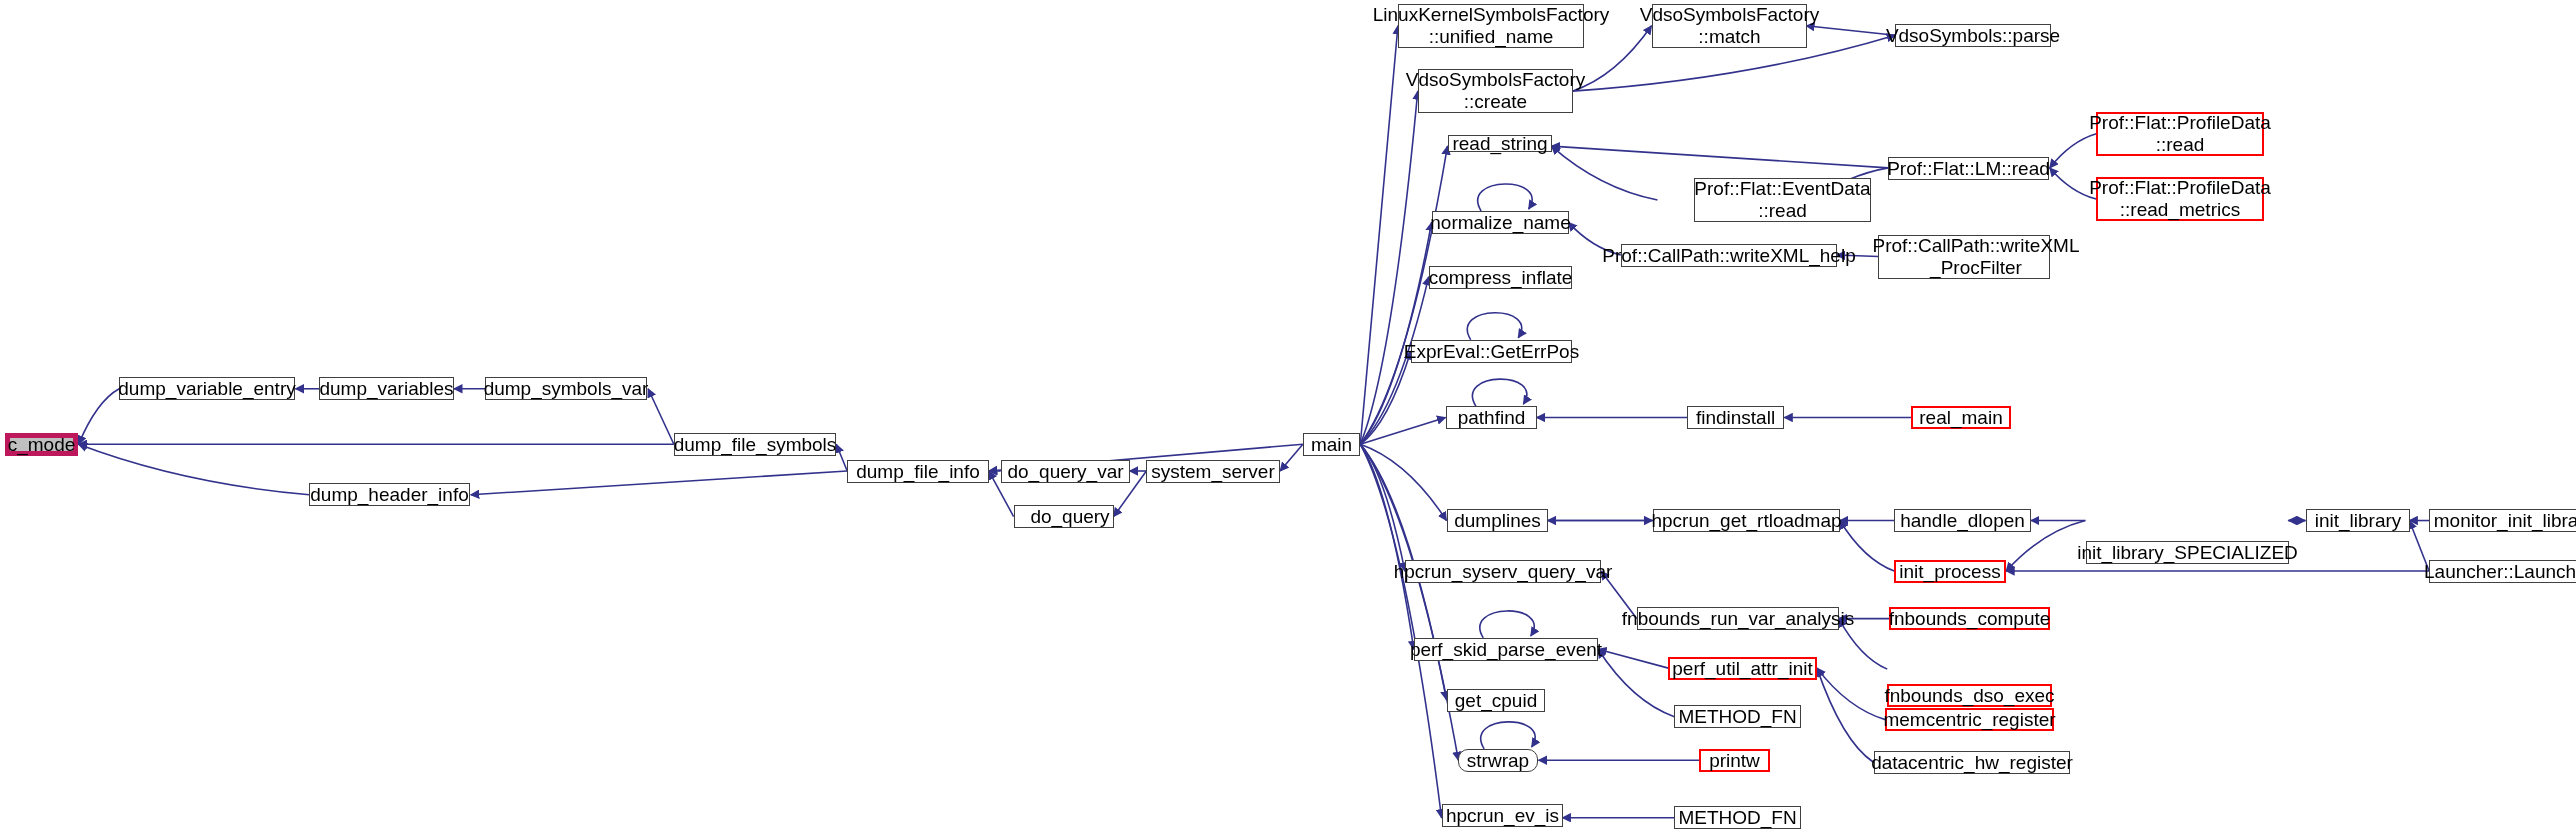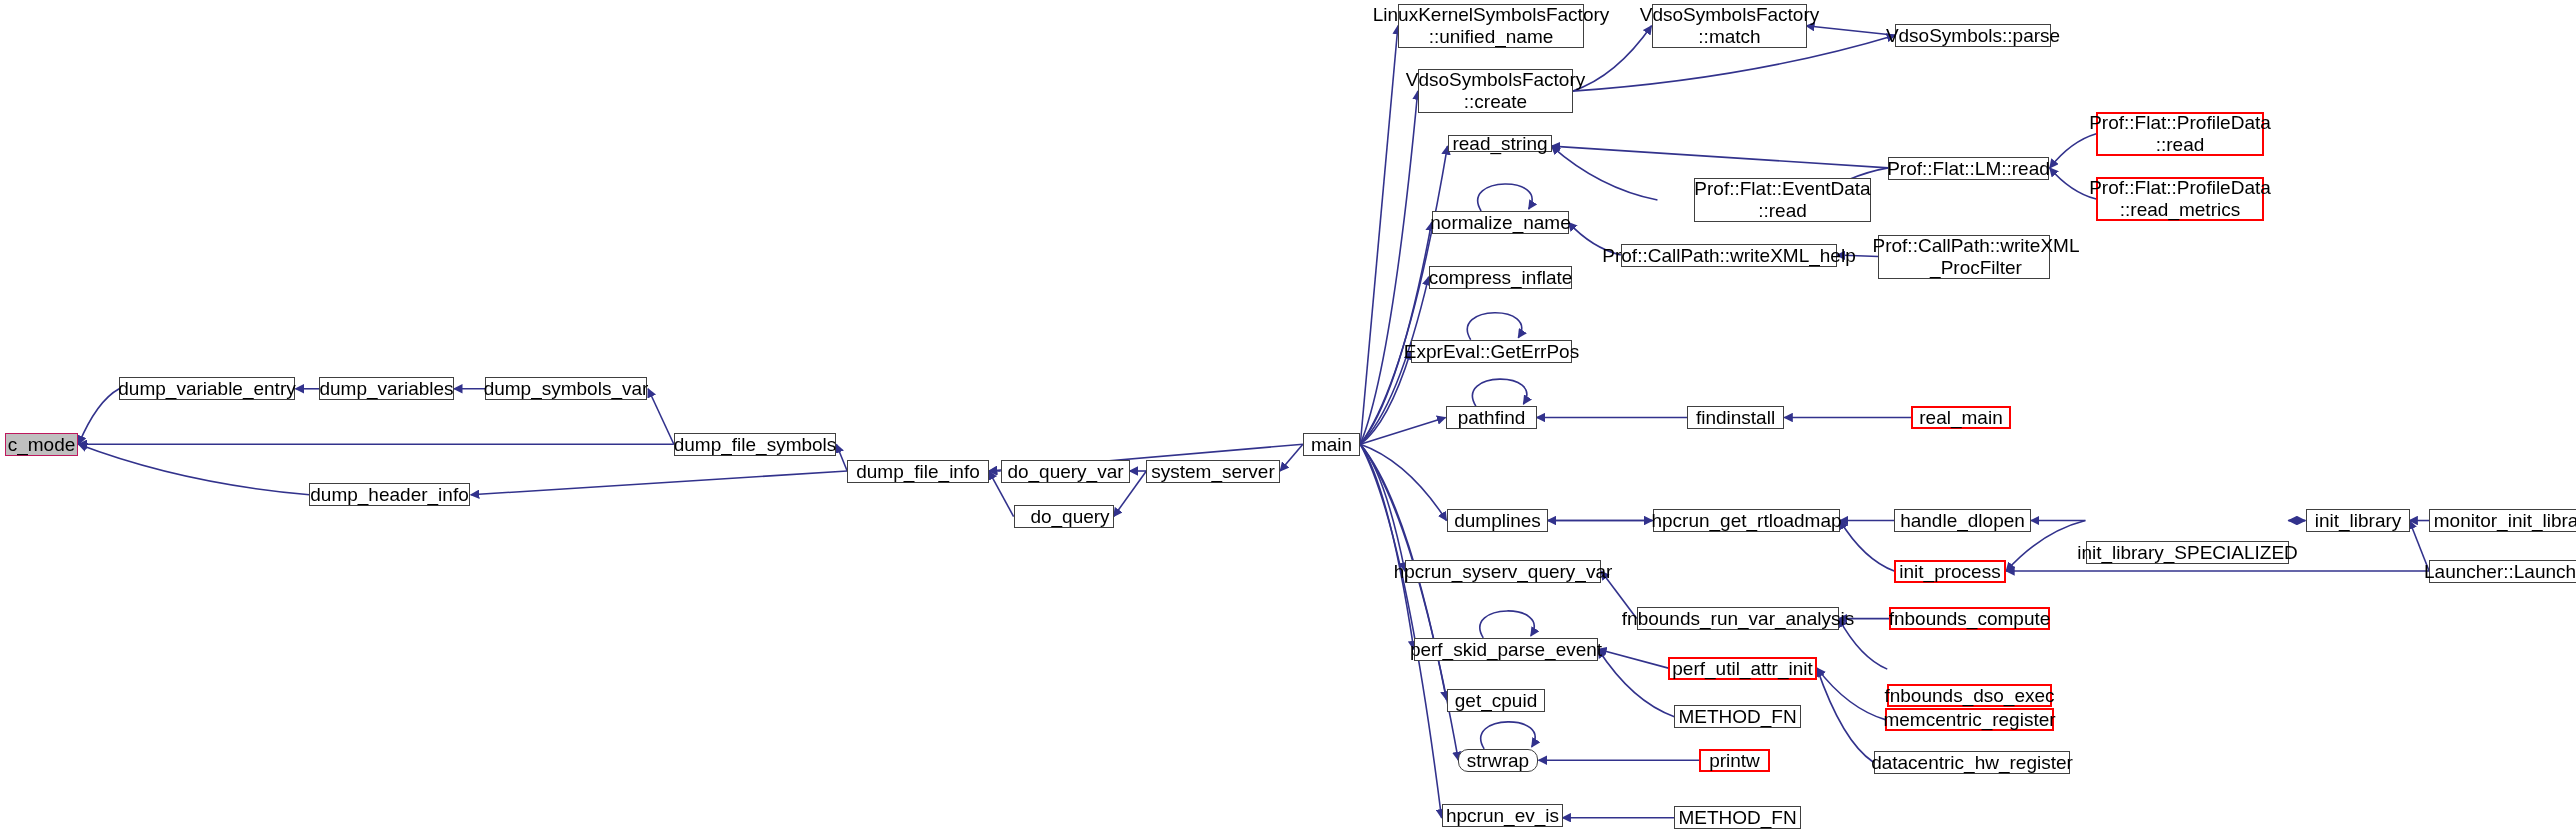--- a/index.html
+++ b/index.html
@@ -22,21 +22,21 @@
     line-height:22px;
     display:flex;
     align-items:center;
     justify-content:center;
     text-align:center;
     white-space:pre;
     letter-spacing:0px;
     z-index:5;
   }
   .node.red{border:2px solid #ff0000;}
-  .node.root{background:#bfbfbf;border:1px solid #be185d;}
+  .node.root{background:#bfbfbf;border:5px solid #be185d;}
 </style>
 </head>
 <body>
 
 <div id="canvas" style="background: rgb(255, 255, 255);">
   <svg id="edges" viewBox="0 0 2600 846" xmlns="http://www.w3.org/2000/svg">
       <defs>
         <marker id="ah" viewBox="0 0 10 10" refX="9" refY="5" markerWidth="6" markerHeight="6" orient="auto">
           <path d="M0,0 L10,5 L0,10 z" fill="#32328c"></path>
         </marker>

